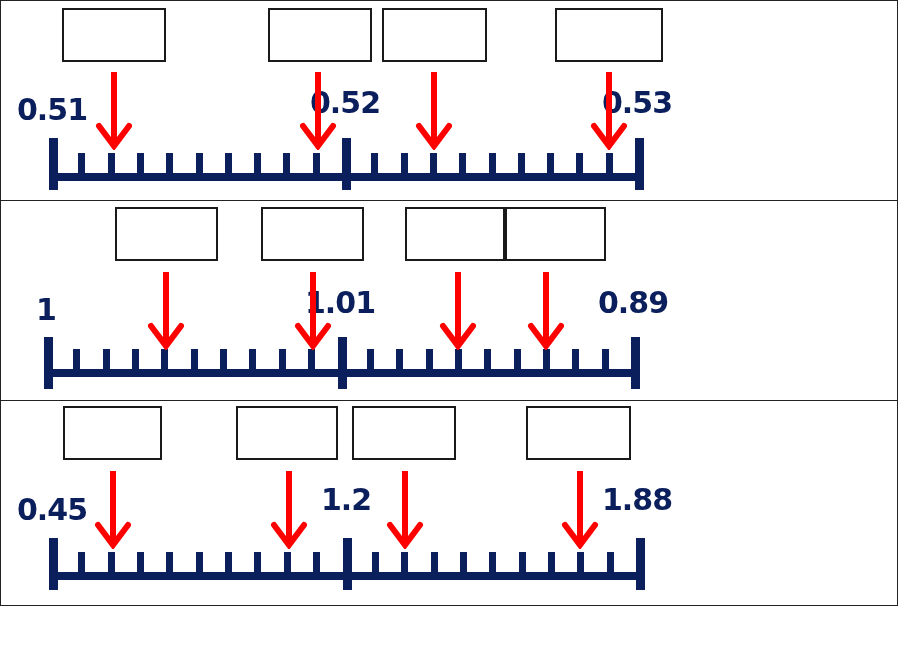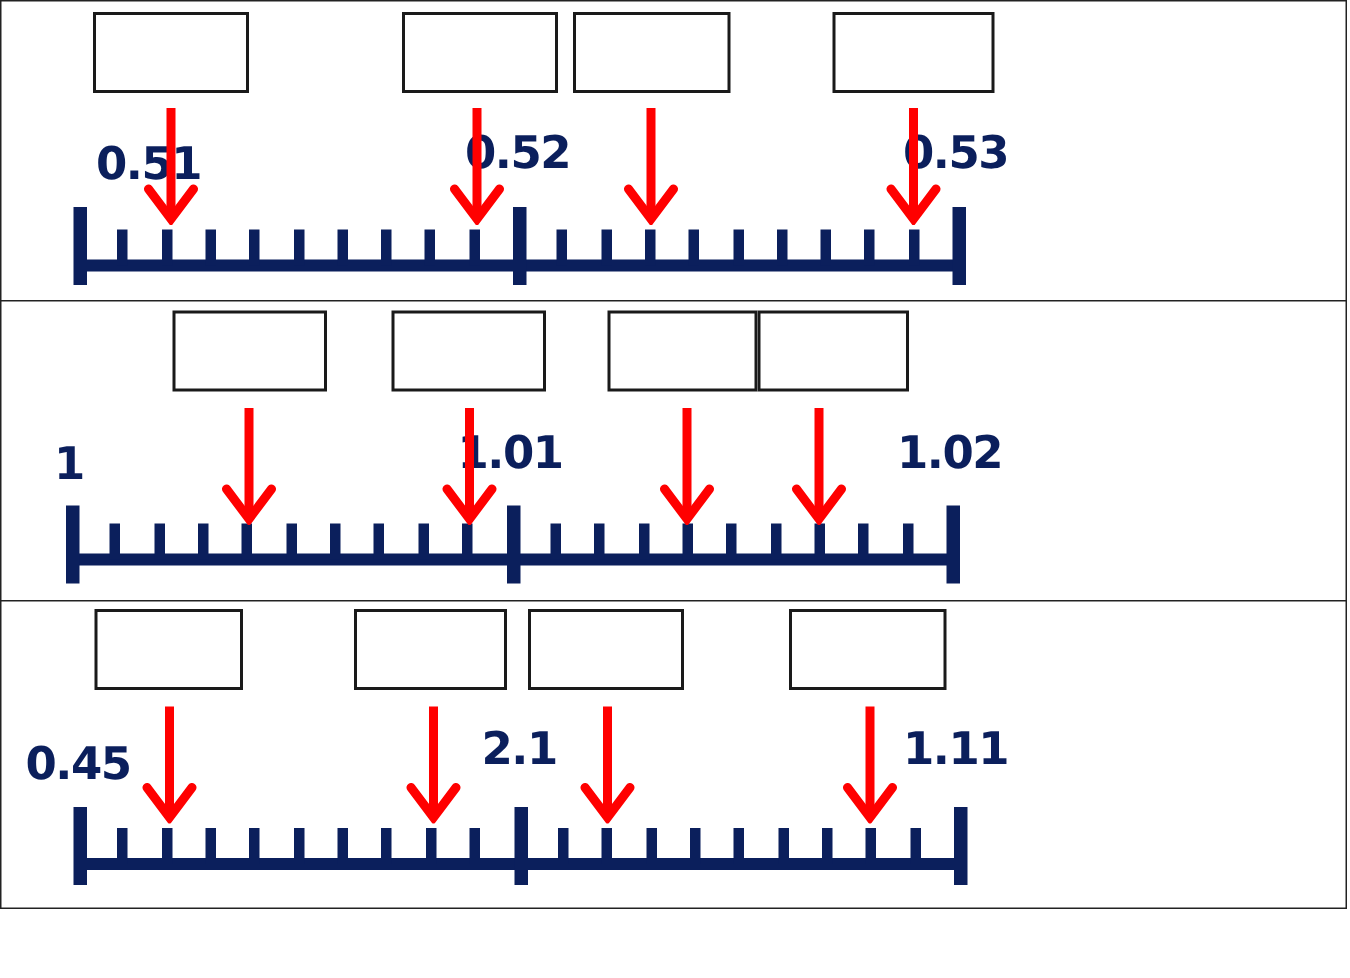--- a/index.html
+++ b/index.html
@@ -32,21 +32,21 @@
     <div class="tick" style="left: 371.3px; top: 153px;"></div>
     <div class="tick" style="left: 400.6px; top: 153px;"></div>
     <div class="tick" style="left: 429.9px; top: 153px;"></div>
     <div class="tick" style="left: 459.2px; top: 153px;"></div>
     <div class="tick" style="left: 488.5px; top: 153px;"></div>
     <div class="tick" style="left: 517.8px; top: 153px;"></div>
     <div class="tick" style="left: 547.1px; top: 153px;"></div>
     <div class="tick" style="left: 576.4px; top: 153px;"></div>
     <div class="tick" style="left: 605.7px; top: 153px;"></div>
     <div class="bigtick" style="left: 635px; top: 138px;"></div>
-    <div class="label" style="left: 17px; top: 95px; margin-left: 47px;">0.51</div>
+    <div class="label" style="left: 17px; top: 95px;">0.51</div>
     <div class="label" style="left: 310px; top: 88px;">0.52</div>
     <div class="label" style="left: 602px; top: 88px;">0.53</div>
     <div class="arrow" style="left: 94px; top: 70px;"><svg width="40" height="80" viewBox="0 0 40 80">
         <line x1="20" y1="2" x2="20" y2="74" stroke="#ff0000" stroke-width="6"></line>
         <polyline points="5,56 20,76 35,56" fill="none" stroke="#ff0000" stroke-width="6" stroke-linecap="round" stroke-linejoin="miter"></polyline>
       </svg></div>
     <div class="arrow" style="left: 298px; top: 70px;"><svg width="40" height="80" viewBox="0 0 40 80">
         <line x1="20" y1="2" x2="20" y2="74" stroke="#ff0000" stroke-width="6"></line>
         <polyline points="5,56 20,76 35,56" fill="none" stroke="#ff0000" stroke-width="6" stroke-linecap="round" stroke-linejoin="miter"></polyline>
       </svg></div>
@@ -80,21 +80,21 @@
     <div class="tick" style="left: 425.55px; top: 349px;"></div>
     <div class="tick" style="left: 454.9px; top: 349px;"></div>
     <div class="tick" style="left: 484.25px; top: 349px;"></div>
     <div class="tick" style="left: 513.6px; top: 349px;"></div>
     <div class="tick" style="left: 542.95px; top: 349px;"></div>
     <div class="tick" style="left: 572.3px; top: 349px;"></div>
     <div class="tick" style="left: 601.65px; top: 349px;"></div>
     <div class="bigtick" style="left: 631px; top: 337px;"></div>
     <div class="label" style="left: 36px; top: 295px;">1</div>
     <div class="label" style="left: 305px; top: 288px;">1.01</div>
-    <div class="label" style="left: 598px; top: 288px;">1.02</div>
+    <div class="label" style="left: 598px; top: 288px;">0.89</div>
     <div class="arrow" style="left: 146px; top: 270px;"><svg width="40" height="80" viewBox="0 0 40 80">
         <line x1="20" y1="2" x2="20" y2="74" stroke="#ff0000" stroke-width="6"></line>
         <polyline points="5,56 20,76 35,56" fill="none" stroke="#ff0000" stroke-width="6" stroke-linecap="round" stroke-linejoin="miter"></polyline>
       </svg></div>
     <div class="arrow" style="left: 293px; top: 270px;"><svg width="40" height="80" viewBox="0 0 40 80">
         <line x1="20" y1="2" x2="20" y2="74" stroke="#ff0000" stroke-width="6"></line>
         <polyline points="5,56 20,76 35,56" fill="none" stroke="#ff0000" stroke-width="6" stroke-linecap="round" stroke-linejoin="miter"></polyline>
       </svg></div>
     <div class="arrow" style="left: 438px; top: 270px;"><svg width="40" height="80" viewBox="0 0 40 80">
         <line x1="20" y1="2" x2="20" y2="74" stroke="#ff0000" stroke-width="6"></line>
@@ -125,22 +125,22 @@
     <div class="tick" style="left: 401.2px; top: 552px;"></div>
     <div class="tick" style="left: 430.55px; top: 552px;"></div>
     <div class="tick" style="left: 459.9px; top: 552px;"></div>
     <div class="tick" style="left: 489.25px; top: 552px;"></div>
     <div class="tick" style="left: 518.6px; top: 552px;"></div>
     <div class="tick" style="left: 547.95px; top: 552px;"></div>
     <div class="tick" style="left: 577.3px; top: 552px;"></div>
     <div class="tick" style="left: 606.65px; top: 552px;"></div>
     <div class="bigtick" style="left: 636px; top: 538px;"></div>
     <div class="label" style="left: 17px; top: 495px;">0.45</div>
-    <div class="label" style="left: 321px; top: 485px;">2.1</div>
-    <div class="label" style="left: 602px; top: 485px;">1.11</div>
+    <div class="label" style="left: 321px; top: 485px;">1.2</div>
+    <div class="label" style="left: 602px; top: 485px;">1.88</div>
     <div class="arrow" style="left: 93px; top: 469px;"><svg width="40" height="80" viewBox="0 0 40 80">
         <line x1="20" y1="2" x2="20" y2="74" stroke="#ff0000" stroke-width="6"></line>
         <polyline points="5,56 20,76 35,56" fill="none" stroke="#ff0000" stroke-width="6" stroke-linecap="round" stroke-linejoin="miter"></polyline>
       </svg></div>
     <div class="arrow" style="left: 269px; top: 469px;"><svg width="40" height="80" viewBox="0 0 40 80">
         <line x1="20" y1="2" x2="20" y2="74" stroke="#ff0000" stroke-width="6"></line>
         <polyline points="5,56 20,76 35,56" fill="none" stroke="#ff0000" stroke-width="6" stroke-linecap="round" stroke-linejoin="miter"></polyline>
       </svg></div>
     <div class="arrow" style="left: 385px; top: 469px;"><svg width="40" height="80" viewBox="0 0 40 80">
         <line x1="20" y1="2" x2="20" y2="74" stroke="#ff0000" stroke-width="6"></line>

